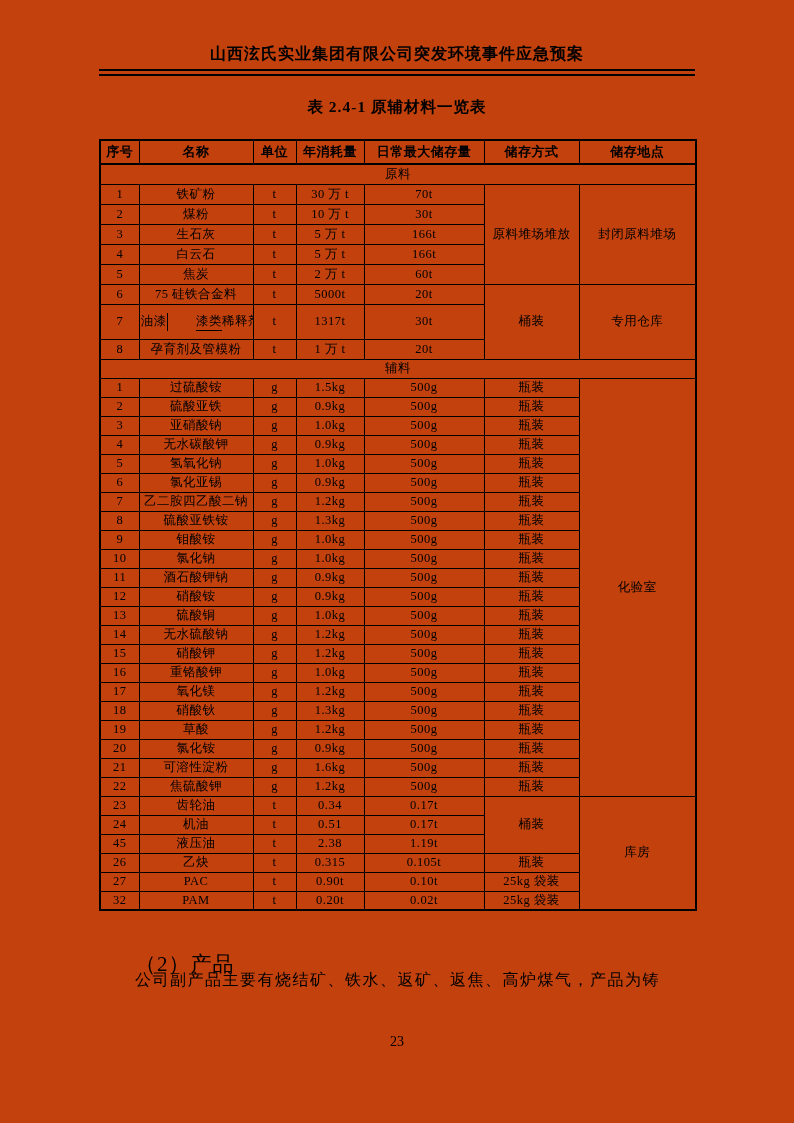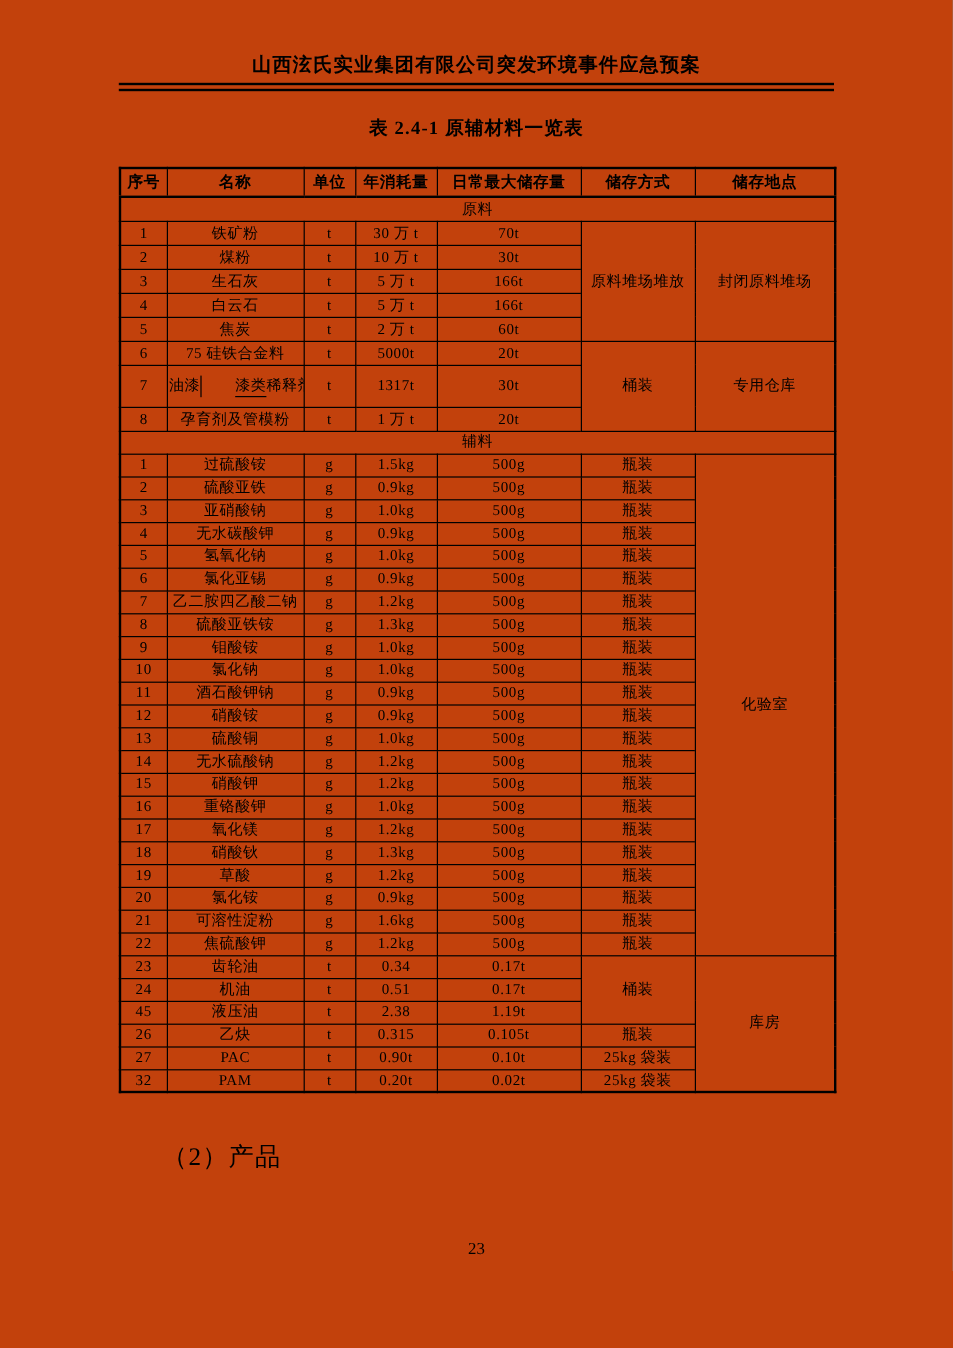--- a/index.html
+++ b/index.html
@@ -398,16 +398,17 @@
           <td>PAM</td>
           <td>t</td>
           <td>0.20t</td>
           <td>0.02t</td>
           <td>25kg 袋装</td>
         </tr>
       </tbody>
     </table>
 
   <div class="body-item-label">（2）产品</div>
+  <div class="body-paragraph">公司副产品主要有烧结矿、铁水、返矿、返焦、高炉煤气，产品为铸</div>
 
   <div class="page-number">23</div>
 
 </div>
 
 </body></html>

